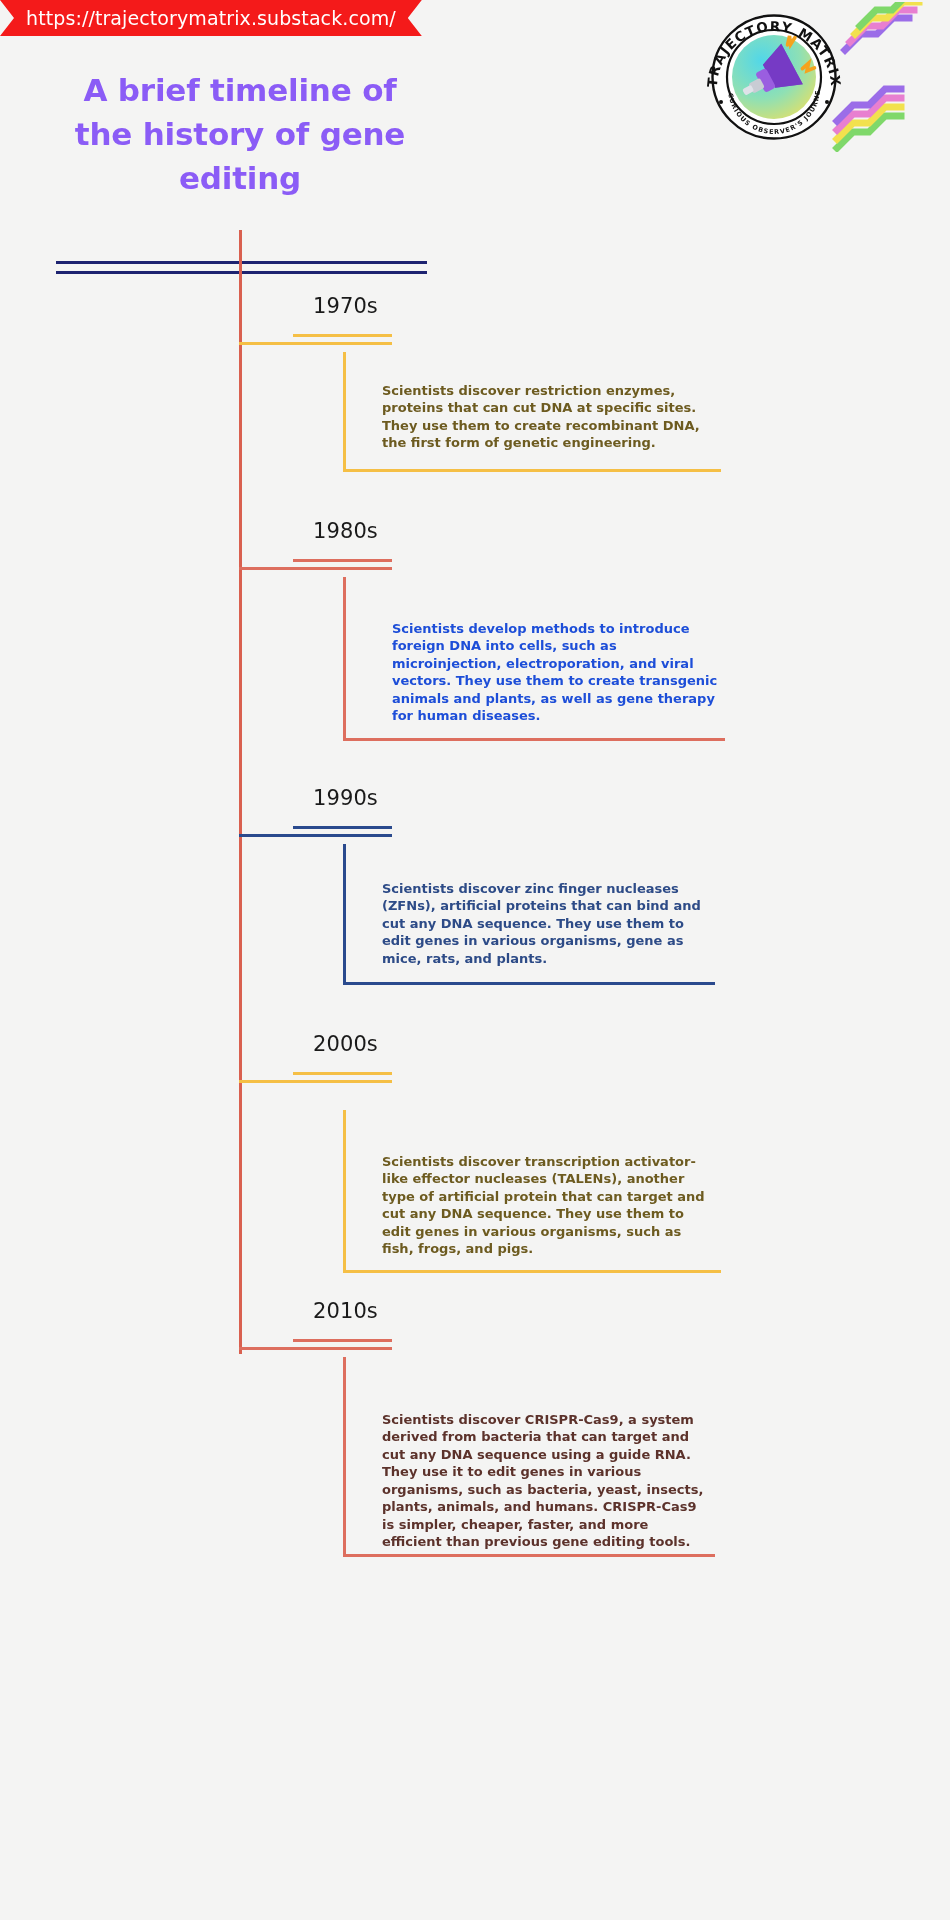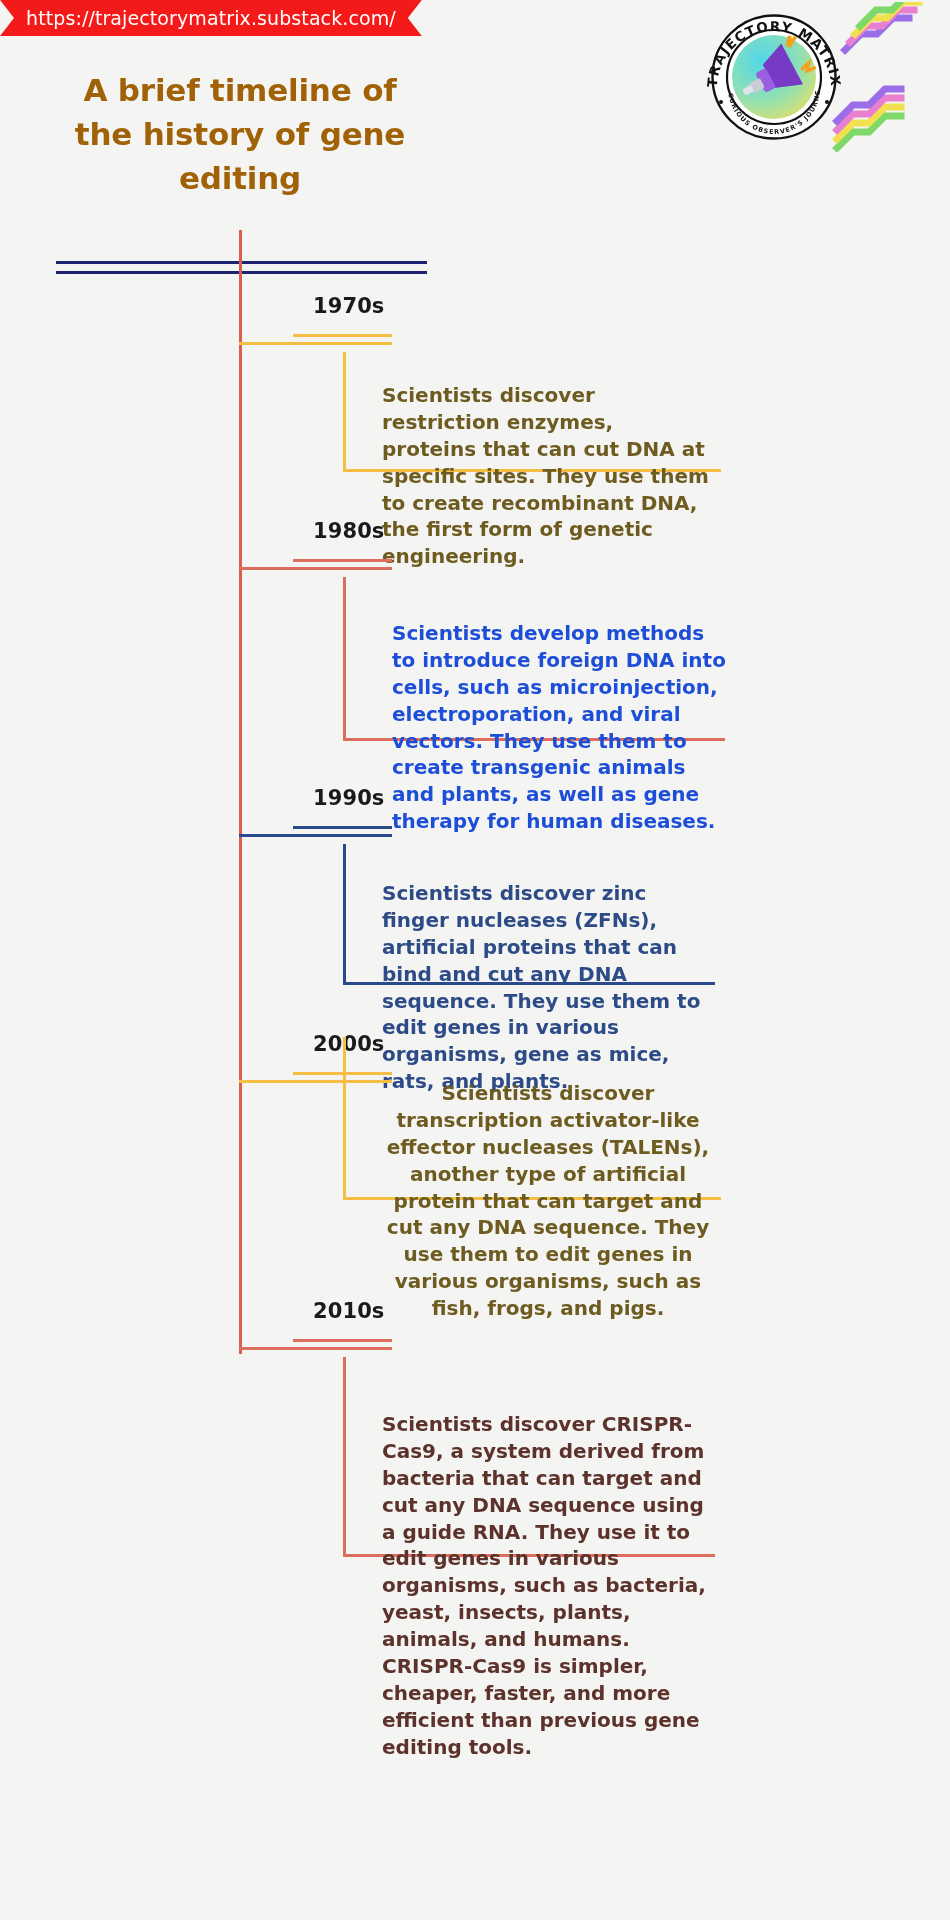--- a/index.html
+++ b/index.html
@@ -23,21 +23,21 @@
   }
 
   
   .logo-wrap { position: absolute; right: 6px; top: 2px; width: 300px; height: 150px; }
   .logo-wrap svg { display: block; }
 
   
   .title {
     position: absolute; left: 55px; top: 68px; width: 370px;
     text-align: center;
-    color: #a16207; font-weight: bold; font-size: 31px; line-height: 1.42;
+    color: #8b5cf6; font-weight: bold; font-size: 31px; line-height: 1.42;
     letter-spacing: -.2px;
   }
   .title-rule {
     position: absolute; left: 56px; top: 261px; width: 371px; height: 13px;
   }
   .title-rule i {
     display: block; height: 3px; background: #1d2370; width: 100%;
   }
   .title-rule i + i { margin-top: 7px; }
 
@@ -45,36 +45,36 @@
   .spine {
     position: absolute; left: 239px; top: 230px; width: 3px;
     background: #d9604f;
   }
 
   
   .entry { position: absolute; left: 0; width: 950px; }
 
   .decade {
     position: absolute;
-    font-size: 21px; font-weight: bold; color: #1a1a1a;
+    font-size: 21px; font-weight: normal; color: #1a1a1a;
     letter-spacing: .1px;
   }
 
   
   .conn-long   { position: absolute; height: 3px; }
   .conn-short  { position: absolute; height: 3px; }
 
   
   .box {
     position: absolute;
     border-left: 3px solid currentColor;
     border-bottom: 3px solid currentColor;
   }
   .box p {
-    font-size: 20px; line-height: 1.345; font-weight: bold;
+    font-size: 13px; line-height: 1.345; font-weight: bold;
     padding: 0;
   }
 </style>
 </head>
 <body>
 
 <div class="page">
 
   <div class="ribbon">
     <span>https://trajectorymatrix.substack.com/</span>
@@ -167,21 +167,21 @@
         <div class="conn-short" style="left: 293px; top: 826px; width: 99px; background: rgb(42, 74, 141);"></div>
         <div class="conn-long" style="left: 239px; top: 834px; width: 153px; background: rgb(42, 74, 141);"></div>
         <div class="box" style="left: 343px; top: 844px; width: 372px; height: 141px; color: rgb(42, 74, 141);">
           <p style="color: rgb(45, 75, 135); margin-left: 36px; margin-top: 36px; width: 326px;">Scientists discover zinc finger nucleases (ZFNs), artificial proteins that can bind and cut any DNA sequence. They use them to edit genes in various organisms, gene as mice, rats, and plants.</p>
         </div>
       </div>
       <div class="entry">
         <div class="decade" style="left: 313px; top: 1032px; text-align: center;">2000s</div>
         <div class="conn-short" style="left: 293px; top: 1072px; width: 99px; background: rgb(245, 191, 69);"></div>
         <div class="conn-long" style="left: 239px; top: 1080px; width: 153px; background: rgb(245, 191, 69);"></div>
-        <div class="box" style="left: 343px; top: 1037px; width: 378px; height: 163px; color: rgb(245, 191, 69); text-align: center;">
+        <div class="box" style="left: 343px; top: 1110px; width: 378px; height: 163px; color: rgb(245, 191, 69);">
           <p style="color: rgb(109, 91, 32); margin-left: 36px; margin-top: 43px; width: 332px;">Scientists discover transcription activator-like effector nucleases (TALENs), another type of artificial protein that can target and cut any DNA sequence. They use them to edit genes in various organisms, such as fish, frogs, and pigs.</p>
         </div>
       </div>
       <div class="entry">
         <div class="decade" style="left: 313px; top: 1299px; text-align: right;">2010s</div>
         <div class="conn-short" style="left: 293px; top: 1339px; width: 99px; background: rgb(221, 110, 94);"></div>
         <div class="conn-long" style="left: 239px; top: 1347px; width: 153px; background: rgb(221, 110, 94);"></div>
         <div class="box" style="left: 343px; top: 1357px; width: 372px; height: 200px; color: rgb(221, 110, 94);">
           <p style="color: rgb(92, 50, 43); margin-left: 36px; margin-top: 54px; width: 326px;">Scientists discover CRISPR-Cas9, a system derived from bacteria that can target and cut any DNA sequence using a guide RNA. They use it to edit genes in various organisms, such as bacteria, yeast, insects, plants, animals, and humans. CRISPR-Cas9 is simpler, cheaper, faster, and more efficient than previous gene editing tools.</p>
         </div>

